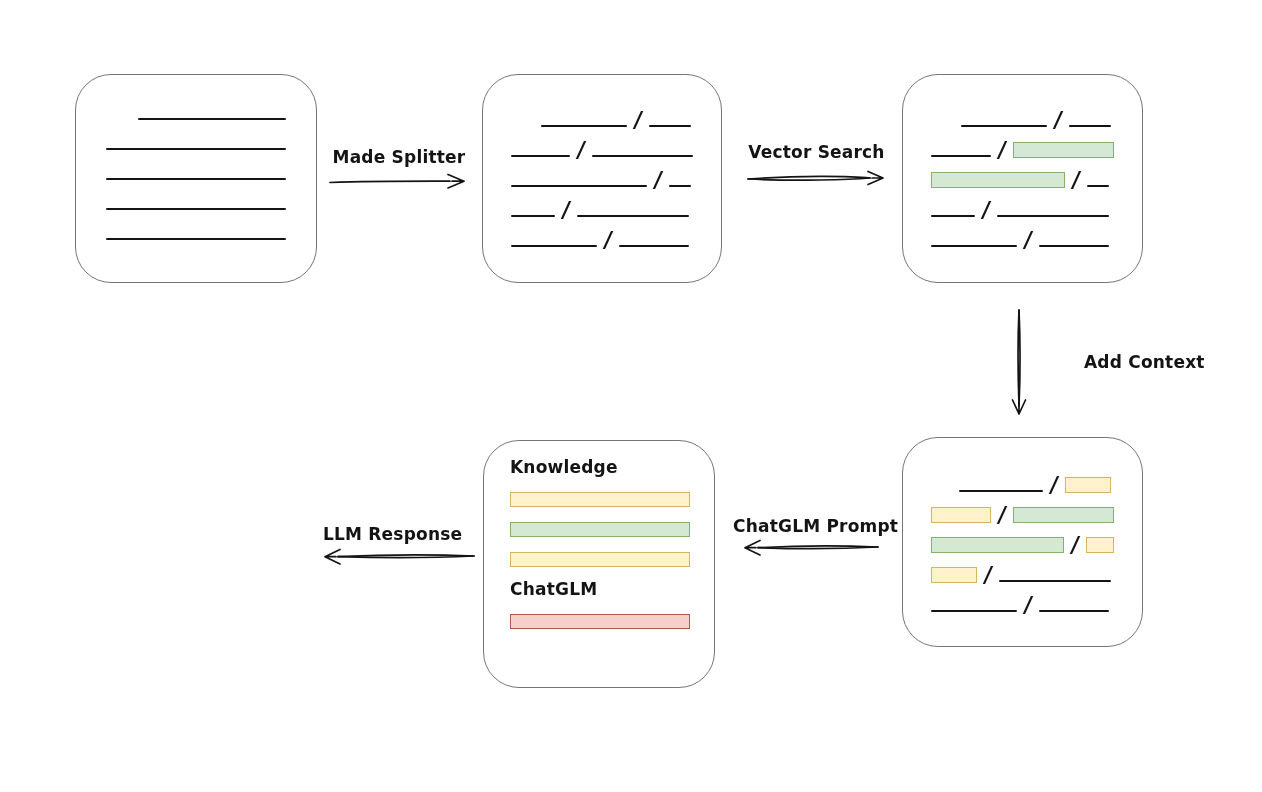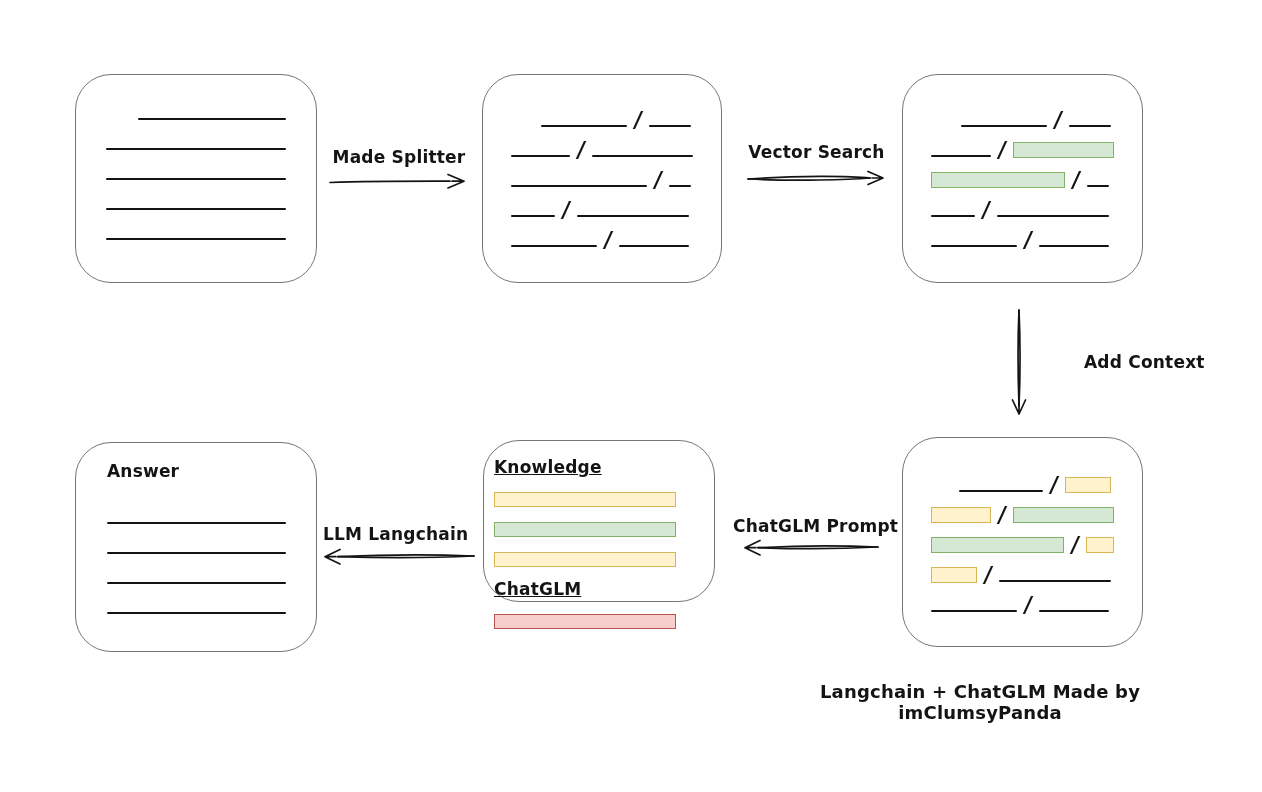--- a/index.html
+++ b/index.html
@@ -41,21 +41,21 @@
     transform: skewX(-8deg);
     color: var(--line, #141414);
     margin: 0 2px -1px 2px;
   }
 
   
   #doc-box      { left: 75px;  top: 74px;  width: 242px; height: 209px; padding: 16px 30px 0 30px; }
   #split-box    { left: 482px; top: 74px;  width: 240px; height: 209px; padding: 23px 28px 0 28px; }
   #vector-box   { left: 902px; top: 74px;  width: 241px; height: 209px; padding: 23px 28px 0 28px; }
   #context-box  { left: 902px; top: 437px; width: 241px; height: 210px; padding: 25px 28px 0 28px; }
-  #prompt-box   { left: 483px; top: 440px; width: 232px; height: 162px; padding: 12px 24px 0 10px; text-decoration: underline; }
+  #prompt-box   { left: 483px; top: 440px; width: 232px; height: 248px; padding: 12px 24px 0 26px; }
   #answer-box   { left: 75px;  top: 442px; width: 242px; height: 210px; padding: 14px 30px 0 31px; }
 
   .node-title {
     font-size: 17px;
     font-weight: 600;
     letter-spacing: 0.2px;
     color: #141414;
   }
   #prompt-box .node-title { margin: 4px 0 8px 0; }
   #answer-box .node-title { margin: 4px 0 14px 0; }
@@ -221,43 +221,26 @@
         </div>
       </div>
     <div class="node-title">ChatGLM</div>
     <div>
         <div class="seg-row">
           <span class="seg red" style="width: 182px;"></span>
         </div>
       </div>
   </div>
 
-  <div class="node" id="answer-box">
-    <div class="node-title">Answer</div>
-    <div>
-        <div class="seg-row">
-          <span class="seg line" style="width: 181px;"></span>
-        </div>
-        <div class="seg-row">
-          <span class="seg line" style="width: 181px;"></span>
-        </div>
-        <div class="seg-row">
-          <span class="seg line" style="width: 181px;"></span>
-        </div>
-        <div class="seg-row">
-          <span class="seg line" style="width: 181px;"></span>
-        </div>
-      </div>
-  </div>
 
   <div class="edge-label" id="lbl-text-splitter">Made Splitter</div>
   <div class="edge-label" id="lbl-vector-search">Vector Search</div>
   <div class="edge-label" id="lbl-add-context">Add Context</div>
   <div class="edge-label" id="lbl-generate-prompt">ChatGLM Prompt</div>
-  <div class="edge-label" id="lbl-llm-response">LLM Langchain</div>
+  <div class="edge-label" id="lbl-llm-response">LLM Response</div>
 
   <svg class="edge-arrow" id="arr-text-splitter" width="142" height="22" viewBox="0 0 142 22">
     <path d="M2,12.5 C45,11 95,11.2 122,11.2"></path>
     <path d="M120,4.5 L136,11.2 L120,18 M124,11.2 L136,11.2"></path>
   </svg>
 
   <svg class="edge-arrow" id="arr-vector-search" width="142" height="24" viewBox="0 0 142 24">
     <path d="M2,13 C50,9.5 105,10 124,12"></path>
     <path d="M2,13 C50,15.5 105,13.5 124,12"></path>
     <path d="M122,5.5 L137,12 L122,18.5 M126,12 L137,12"></path>
@@ -274,15 +257,14 @@
     <path d="M138,11 C90,13.5 40,12.5 18,11.7"></path>
     <path d="M20,4.5 L5,11.7 L20,19 M16,11.7 L5,11.7"></path>
   </svg>
 
   <svg class="edge-arrow" id="arr-llm-response" width="156" height="24" viewBox="0 0 156 24">
     <path d="M154,11 C100,9 45,10.5 18,11.7"></path>
     <path d="M154,11 C100,13.5 45,12.5 18,11.7"></path>
     <path d="M20,4.5 L5,11.7 L20,19 M16,11.7 L5,11.7"></path>
   </svg>
 
-  <div id="caption">Langchain + ChatGLM Made by imClumsyPanda</div>
 
 </div>
 
 </body></html>

